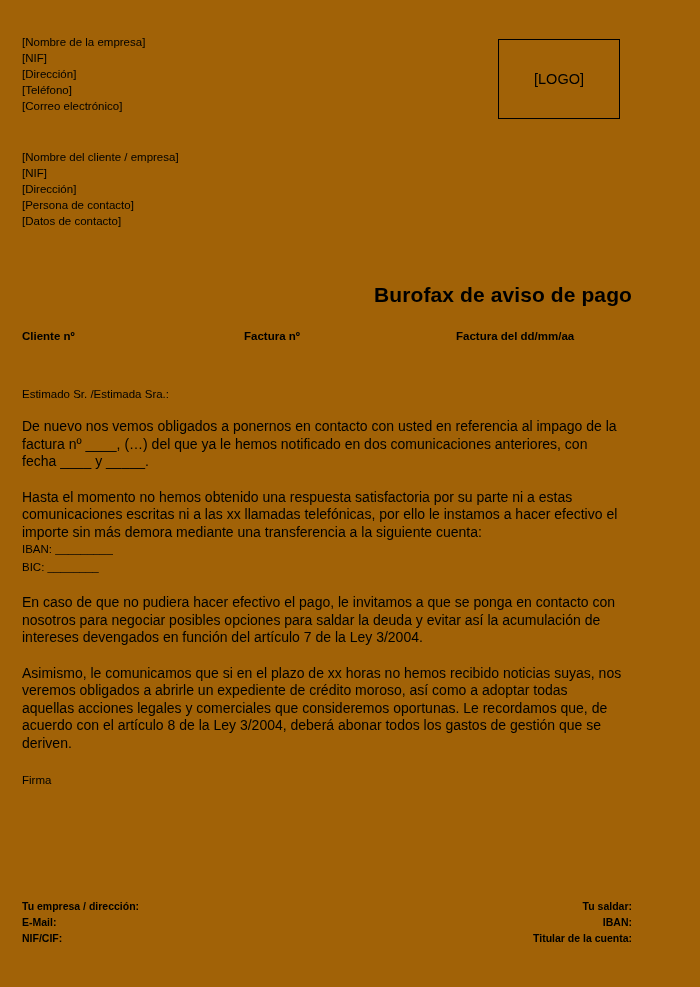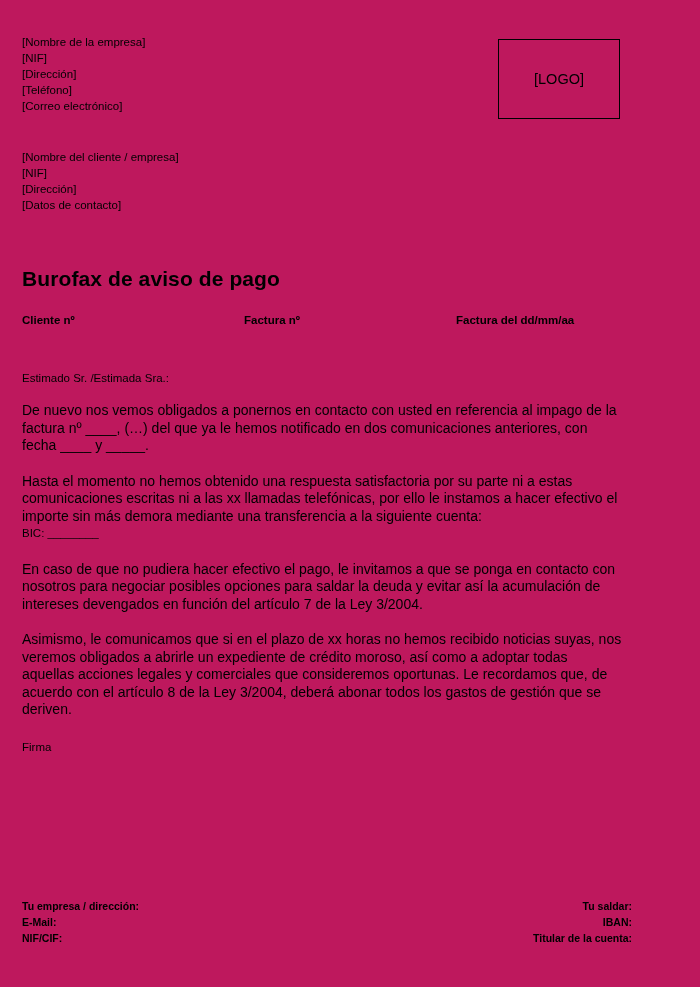--- a/index.html
+++ b/index.html
@@ -13,21 +13,21 @@
     position: relative;
     font-family: "Liberation Sans", sans-serif;
     color: #000000;
     overflow: hidden;
   }
   .page {
     position: absolute;
     left: 0; top: 0;
     width: 700px;
     height: 987px;
-    background: #be185d;
+    background: #a16207;
   }
   .content {
     position: absolute;
     left: 22px;
     top: 34px;
     width: 610px;
   }
 
   
   .header-row {
@@ -60,20 +60,21 @@
     margin-top: 30px;
     font-size: 11.5px;
     line-height: 16px;
   }
 
   .doc-title {
     margin-top: 54px;
     font-size: 21px;
     font-weight: bold;
     letter-spacing: 0.1px;
+    text-align: right;
   }
 
   .ref-row {
     margin-top: 23px;
     display: flex;
     flex-direction: row;
     font-size: 11.5px;
     font-weight: bold;
   }
   .ref-col-1 { width: 222px; }
@@ -139,37 +140,39 @@
       </div>
       <div class="logo-box">
         <span>[LOGO]</span>
       </div>
     </div>
 
     <div class="client-block">
       <div class="addr-line">[Nombre del cliente / empresa]</div>
       <div class="addr-line">[NIF]</div>
       <div class="addr-line">[Dirección]</div>
+      <div class="addr-line">[Persona de contacto]</div>
       <div class="addr-line">[Datos de contacto]</div>
     </div>
 
     <div class="doc-title">Burofax de aviso de pago</div>
 
     <div class="ref-row">
       <div class="ref-col-1">Cliente nº</div>
       <div class="ref-col-2">Factura nº</div>
       <div class="ref-col-3">Factura del dd/mm/aa</div>
     </div>
 
     <div class="salutation">Estimado Sr. /Estimada Sra.:</div>
 
     <div class="body-para">De nuevo nos vemos obligados a ponernos en contacto con usted en referencia al impago de la factura nº ____, (…) del que ya le hemos notificado en dos comunicaciones anteriores, con fecha ____ y _____.</div>
 
     <div class="body-para">Hasta el momento no hemos obtenido una respuesta satisfactoria por su parte ni a estas comunicaciones escritas ni a las xx llamadas telefónicas, por ello le instamos a hacer efectivo el importe sin más demora mediante una transferencia a la siguiente cuenta:</div>
 
+    <div class="bank-line">IBAN: _________</div>
     <div class="bank-line">BIC: ________</div>
 
     <div class="body-para">En caso de que no pudiera hacer efectivo el pago, le invitamos a que se ponga en contacto con nosotros para negociar posibles opciones para saldar la deuda y evitar así la acumulación de intereses devengados en función del artículo 7 de la Ley 3/2004.</div>
 
     <div class="body-para">Asimismo, le comunicamos que si en el plazo de xx horas no hemos recibido noticias suyas, nos veremos obligados a abrirle un expediente de crédito moroso, así como a adoptar todas aquellas acciones legales y comerciales que consideremos oportunas. Le recordamos que, de acuerdo con el artículo 8 de la Ley 3/2004, deberá abonar todos los gastos de gestión que se deriven.</div>
 
     <div class="signature">Firma</div>
 
   </div>
 

